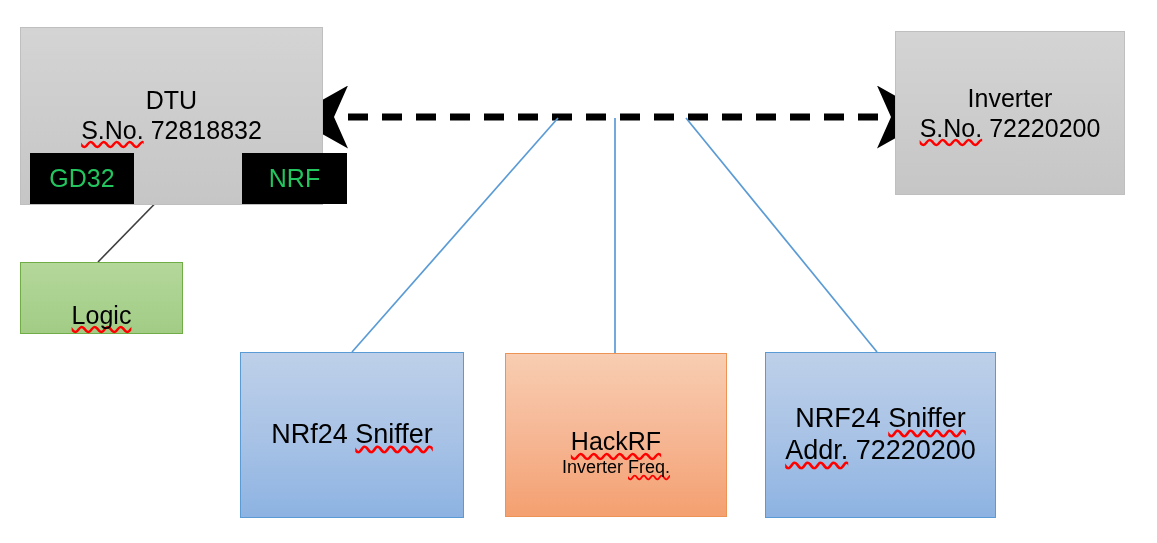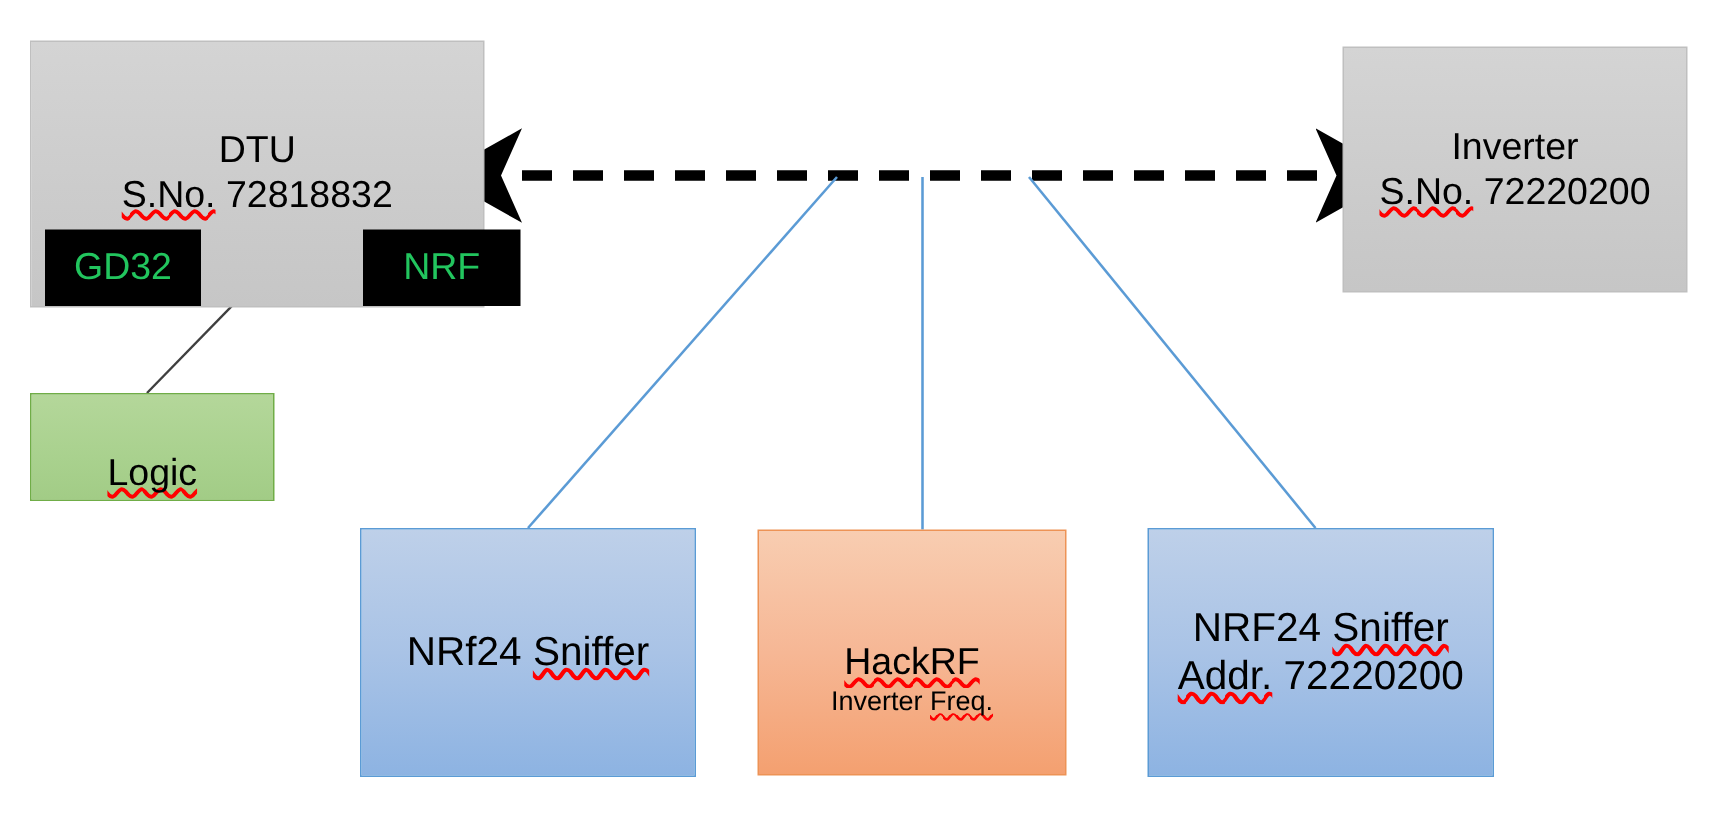--- a/index.html
+++ b/index.html
@@ -69,21 +69,21 @@
   .sniffer {
     background: linear-gradient(to bottom, #bed0e9 0%, #a9c3e6 50%, #8db3e2 100%);
     border: 1px solid #5b9bd5;
     font-size: 27px;
   }
   #sniffer-left  { left: 240px; top: 352px; width: 224px; height: 166px; }
   #sniffer-right { left: 765px; top: 352px; width: 231px; height: 166px; }
 
   
   #hackrf-box {
-    left: 505px; top: 353px; width: 206px; height: 164px;
+    left: 505px; top: 353px; width: 222px; height: 164px;
     background: linear-gradient(to bottom, #f8cdb1 0%, #f6b795 50%, #f4a070 100%);
     border: 1px solid #ed9356;
     font-size: 18px;
   }
   #hackrf-box .title-lg { font-size: 25px; }
 
   
   .sq {
     text-decoration: underline wavy #ff0000;
     text-decoration-skip-ink: none;

